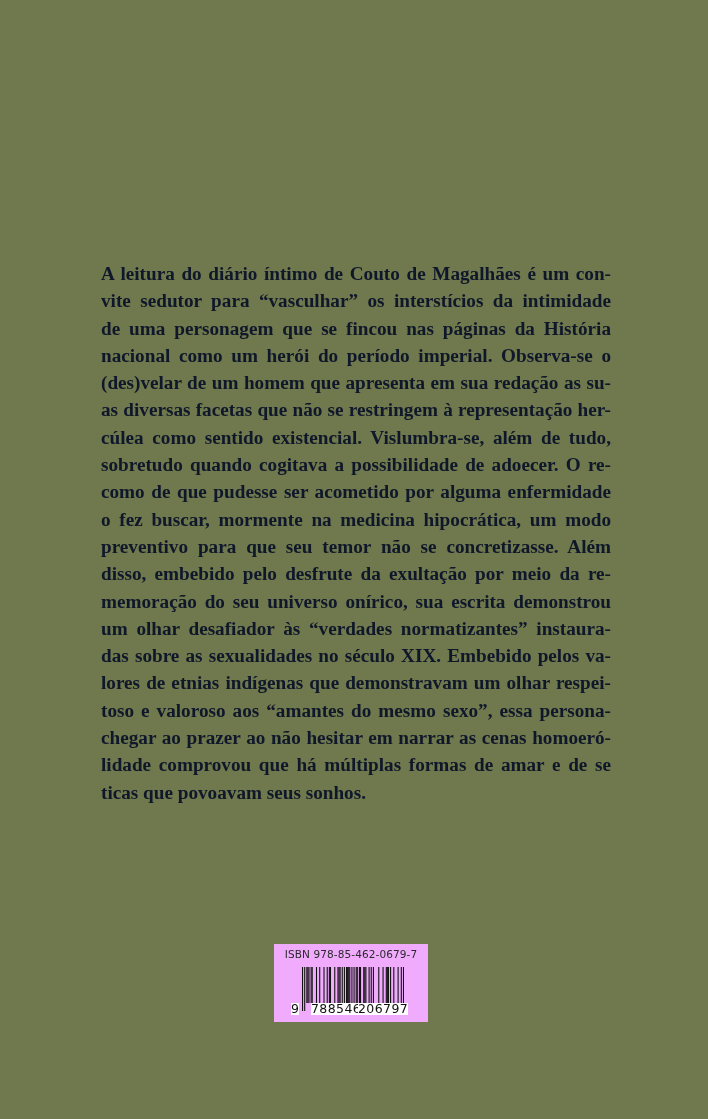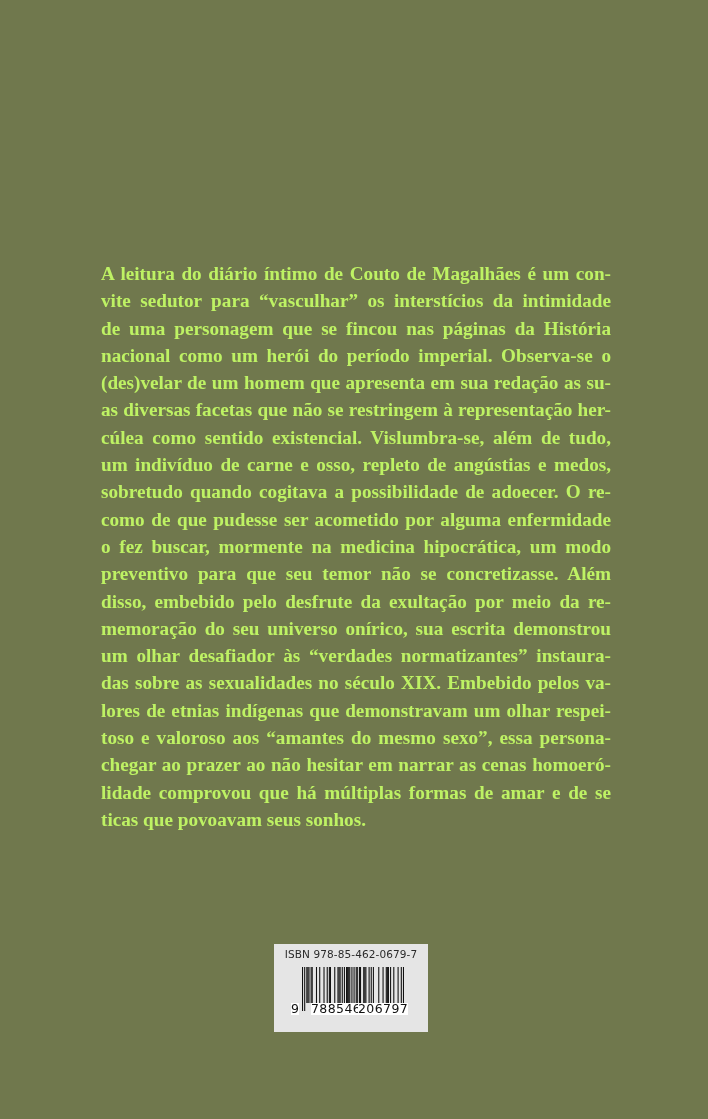--- a/index.html
+++ b/index.html
@@ -20,41 +20,41 @@
       background: #70784d;
     }
     .blurb {
       position: absolute;
       left: 101px;
       top: 260px;
       width: 510px;
       font-family: "Liberation Serif", "DejaVu Serif", serif;
       font-size: 19.2px;
       line-height: 27.3px;
-      color: #bef264;
+      color: #0f172a;
       font-weight: bold;
     }
     .blurb-line {
       display: block;
       white-space: nowrap;
       text-align: justify;
       text-align-last: justify;
       height: 27.3px;
     }
     .blurb-line.last {
       text-align-last: left;
       font-family: Liberation Serif, serif;
     }
     .isbn-box {
       position: absolute;
       left: 274px;
       top: 944px;
       width: 154px;
-      height: 88px;
-      background: #e5e5e5;
+      height: 78px;
+      background: #f0abfc;
       box-sizing: border-box;
     }
     .isbn-text {
       position: absolute;
       left: 0;
       top: 4px;
       width: 100%;
       text-align: center;
       font-family: "DejaVu Sans", "Liberation Sans", sans-serif;
       font-size: 10.5px;
@@ -101,21 +101,20 @@
 <div class="cover">
 
   <div class="blurb">
     <span class="blurb-line">A leitura do diário íntimo de Couto de Magalhães é um con-</span>
     <span class="blurb-line">vite sedutor para “vasculhar” os interstícios da intimidade</span>
     <span class="blurb-line">de uma personagem que se fincou nas páginas da História</span>
     <span class="blurb-line">nacional como um herói do período imperial. Observa-se o</span>
     <span class="blurb-line">(des)velar de um homem que apresenta em sua redação as su-</span>
     <span class="blurb-line">as diversas facetas que não se restringem à representação her-</span>
     <span class="blurb-line">cúlea como sentido existencial. Vislumbra-se, além de tudo,</span>
-    <span class="blurb-line">um indivíduo de carne e osso, repleto de angústias e medos,</span>
     <span class="blurb-line">sobretudo quando cogitava a possibilidade de adoecer. O re-</span>
     <span class="blurb-line">como de que pudesse ser acometido por alguma enfermidade</span>
     <span class="blurb-line">o fez buscar, mormente na medicina hipocrática, um modo</span>
     <span class="blurb-line">preventivo para que seu temor não se concretizasse. Além</span>
     <span class="blurb-line">disso, embebido pelo desfrute da exultação por meio da re-</span>
     <span class="blurb-line">memoração do seu universo onírico, sua escrita demonstrou</span>
     <span class="blurb-line">um olhar desafiador às “verdades normatizantes” instaura-</span>
     <span class="blurb-line">das sobre as sexualidades no século XIX. Embebido pelos va-</span>
     <span class="blurb-line">lores de etnias indígenas que demonstravam um olhar respei-</span>
     <span class="blurb-line">toso e valoroso aos “amantes do mesmo sexo”, essa persona-</span>

